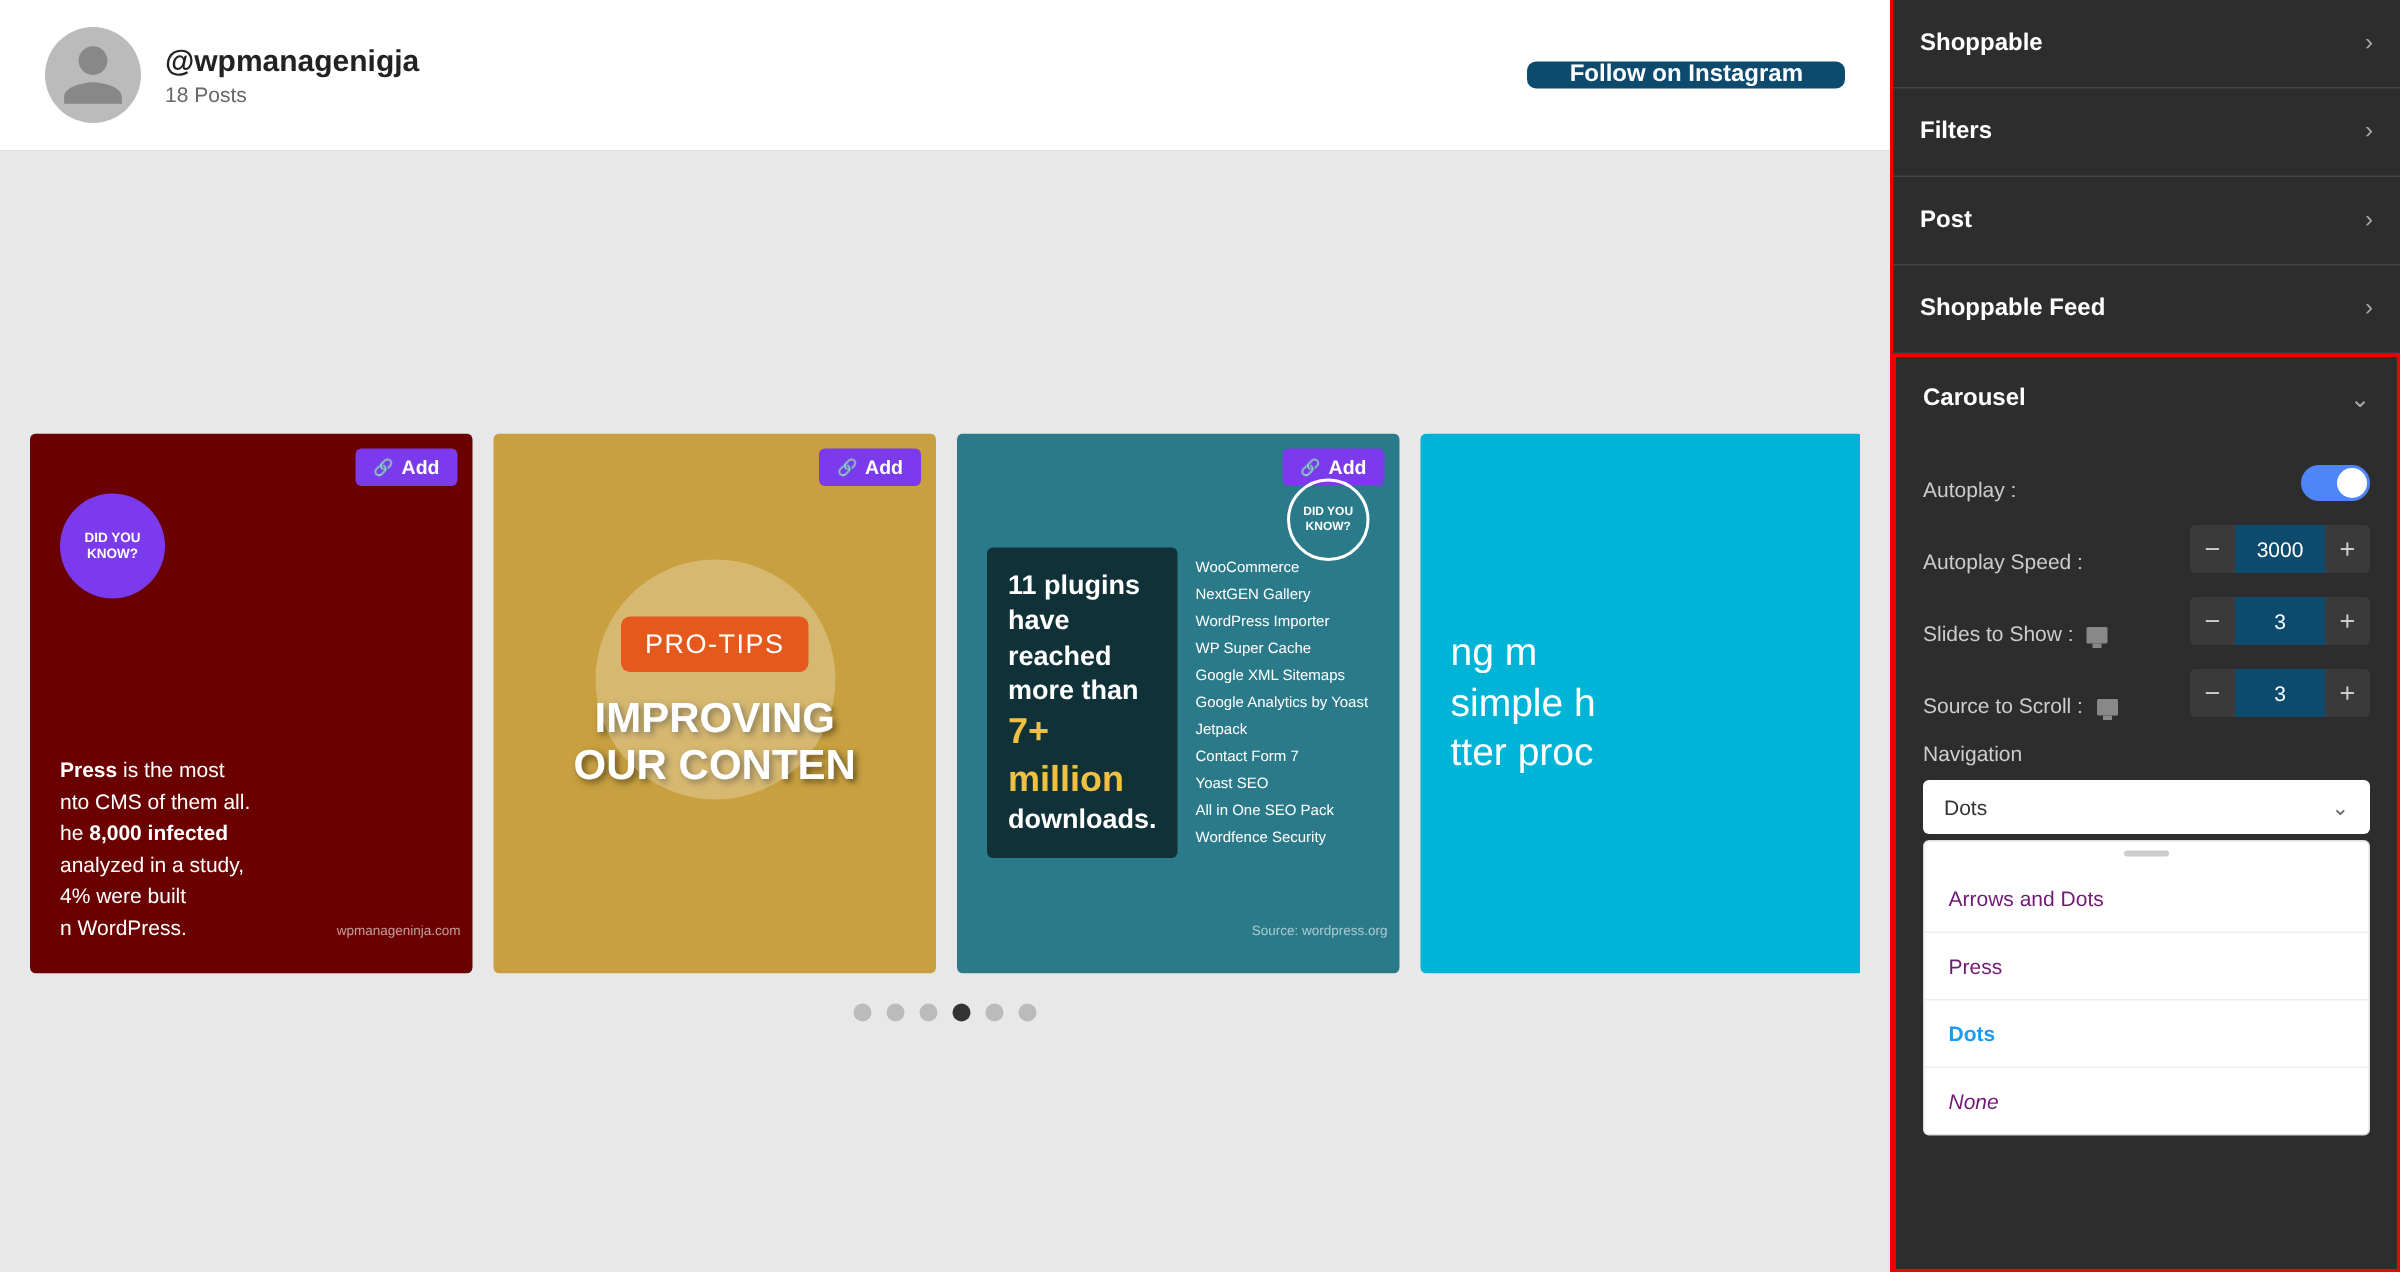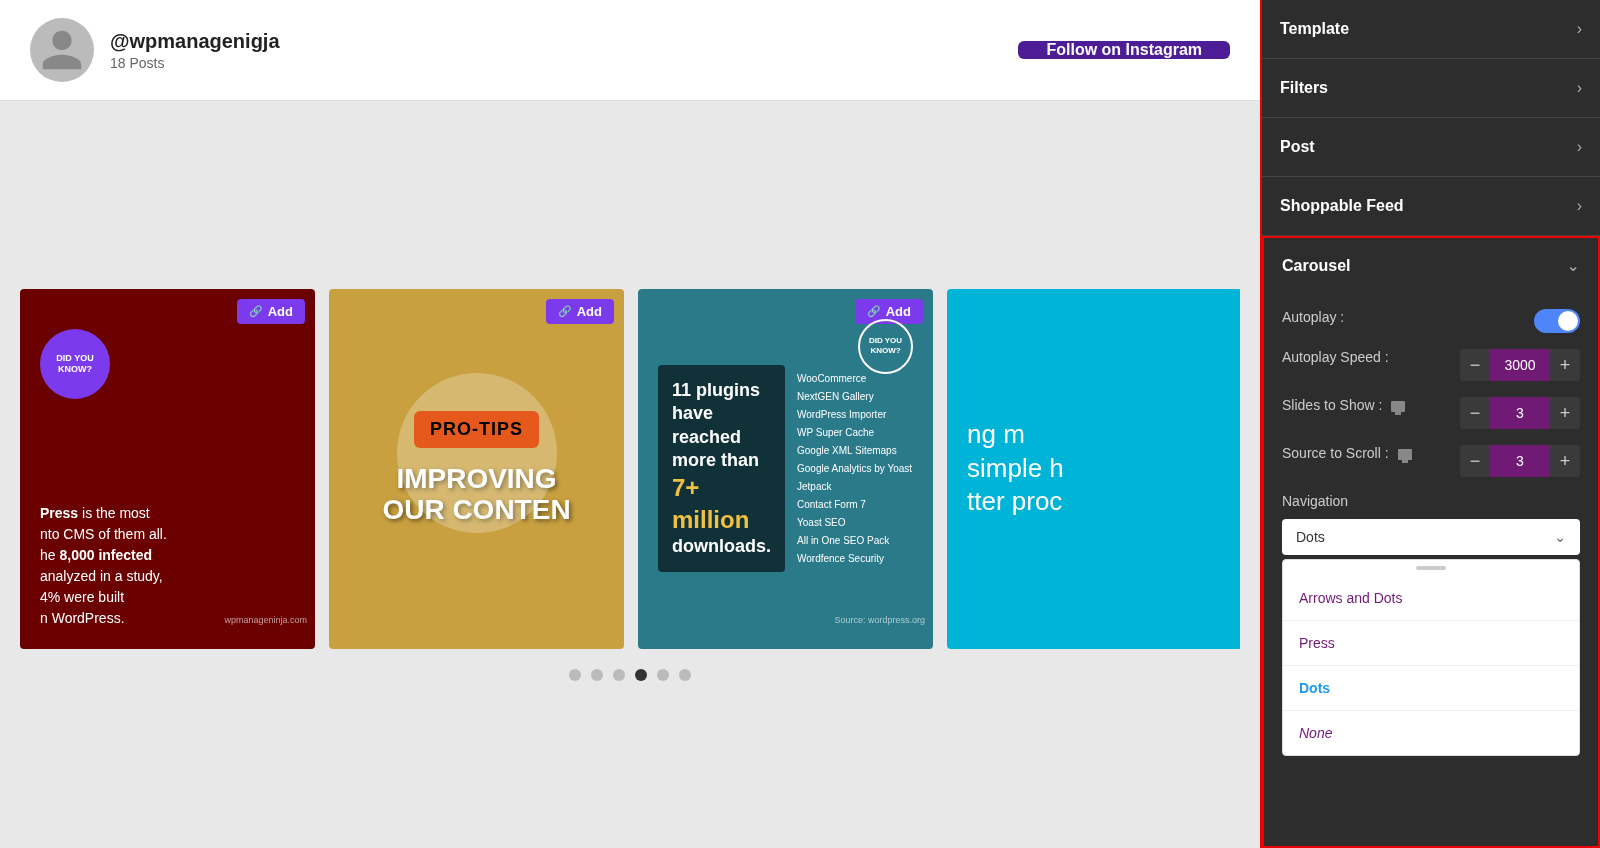--- a/index.html
+++ b/index.html
@@ -49,21 +49,21 @@
       color: #222;
     }
 
     .profile-text p {
       font-size: 14px;
       color: #666;
       margin-top: 2px;
     }
 
     .follow-btn {
-      background: #4c1d95;
+      background: #0c4a6e;
       color: #fff;
       border: none;
       padding: 0 28px;
       border-radius: 6px;
       font-size: 16px;
       font-weight: 600;
       cursor: pointer;
     }
 
     .carousel-container {
@@ -164,25 +164,25 @@
       height: 100%;
       position: relative;
       display: flex;
       flex-direction: column;
       align-items: center;
       justify-content: center;
     }
 
     .speech-bubble {
       background: #e55a1c;
-      color: #000000;
+      color: #ffffff;
       padding: 8px 16px;
       border-radius: 6px;
       font-size: 18px;
-      font-weight: 700;
+      font-weight: 400;
       position: relative;
       z-index: 2;
       letter-spacing: 1px;
       text-align: center;
     }
 
     .big-text-2 {
       color: #fff;
       font-size: 28px;
       font-weight: 900;
@@ -328,21 +328,21 @@
 
     .carousel-body {
       background: #2d2d2d;
       padding: 16px 18px;
       flex: 1;
       overflow-y: auto;
     }
 
     .control-row {
       display: flex;
-      align-items: flex-start;
+      align-items: flex-end;
       justify-content: space-between;
       margin-bottom: 16px;
     }
 
     .control-label {
       font-size: 14px;
       color: #ccc;
     }
 
     
@@ -390,21 +390,21 @@
       display: flex;
       align-items: center;
       justify-content: center;
     }
 
     .stepper-value {
       width: 60px;
       text-align: center;
       font-size: 14px;
       color: #fff;
-      background: #701a75;
+      background: #0c4a6e;
       padding: 0 8px;
       height: 32px;
       line-height: 32px;
     }
 
     .nav-label {
       font-size: 14px;
       color: #ccc;
       margin-bottom: 10px;
     }
@@ -555,21 +555,21 @@
       <div class="dot active"></div>
       <div class="dot"></div>
       <div class="dot"></div>
     </div>
   </div>
 </div>
 
 <div class="sidebar">
 
   <div class="sidebar-section">
-    <span class="sidebar-section-label">Template</span>
+    <span class="sidebar-section-label">Shoppable</span>
     <span class="chevron-right">›</span>
   </div>
 
   <div class="sidebar-section">
     <span class="sidebar-section-label">Filters</span>
     <span class="chevron-right">›</span>
   </div>
 
   <div class="sidebar-section">
     <span class="sidebar-section-label">Post</span>

